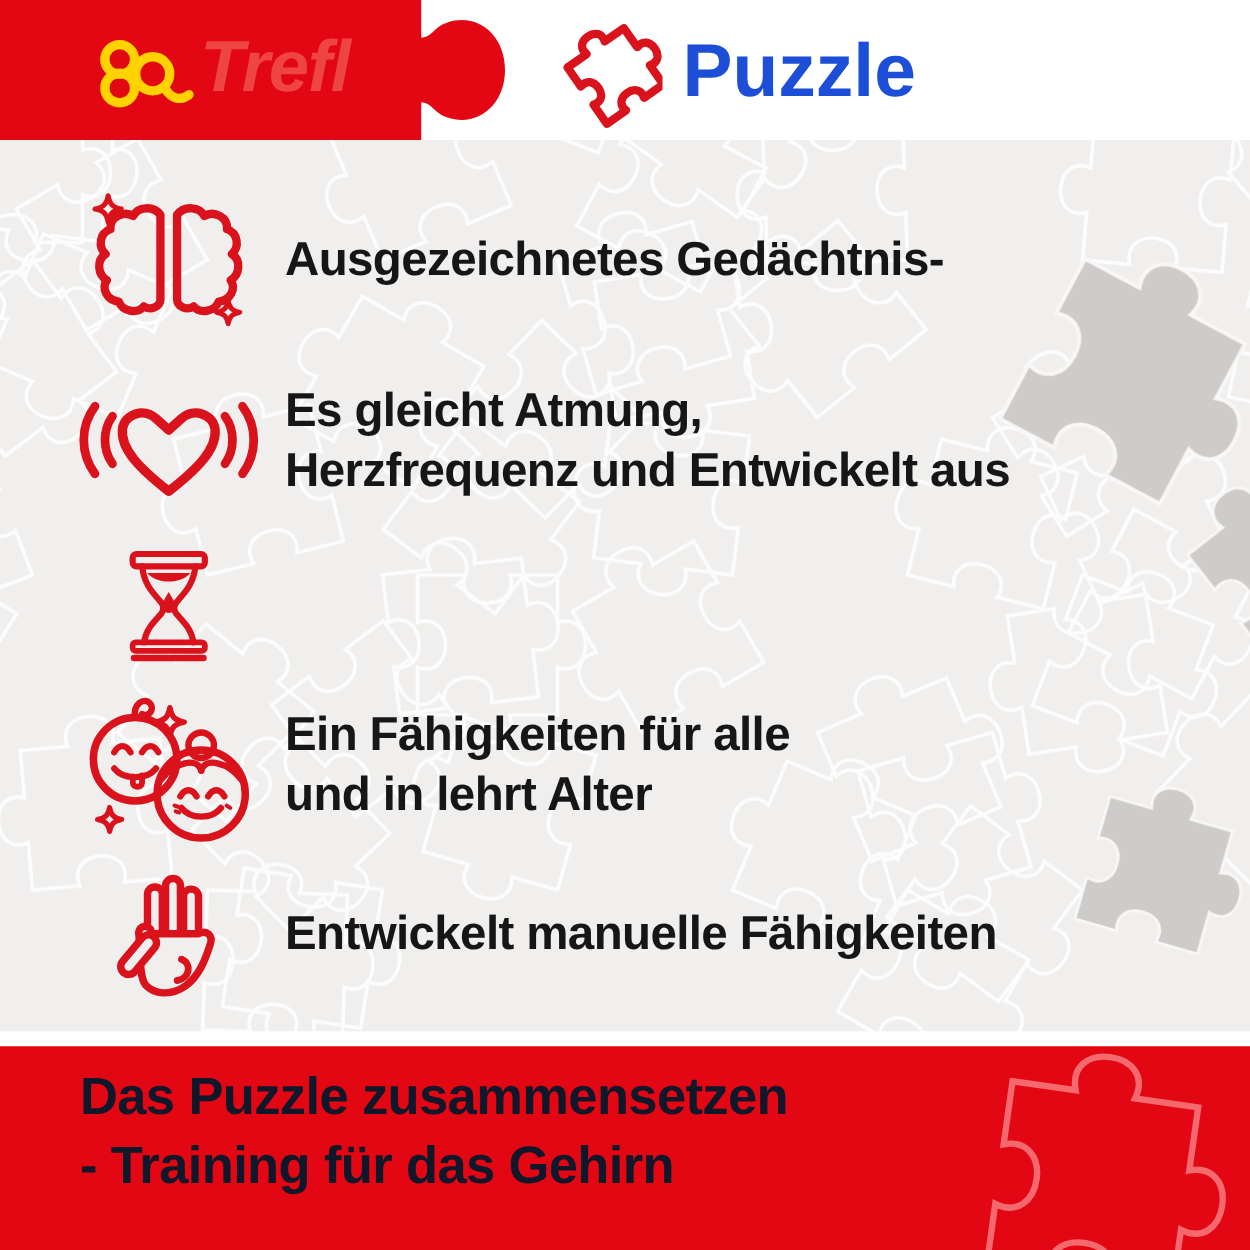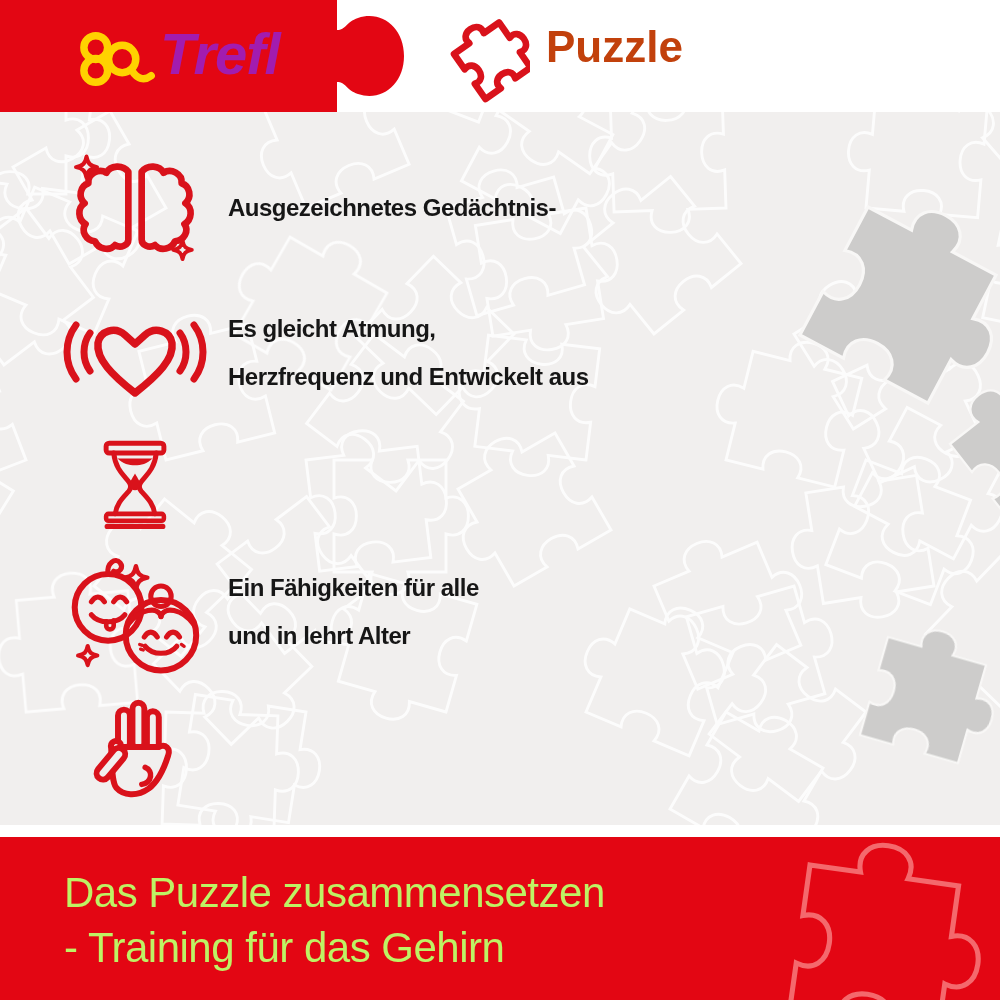--- a/index.html
+++ b/index.html
@@ -7,47 +7,47 @@
     position:relative;width:1000px;height:1000px;margin:0 auto;
     background:#ffffff;overflow:hidden;
     font-family:"Liberation Sans",sans-serif;
   }
   
   #top-banner-svg{position:absolute;left:0;top:0;}
   #logo-clover{position:absolute;left:72px;top:24px;}
   #logo-text{
     position:absolute;left:160px;top:20px;
     font-size:58px;font-weight:bold;font-style:italic;
-    color:#a21caf;letter-spacing:-1px;
+    color:#ef4444;letter-spacing:-1px;
   }
   #header-piece{position:absolute;left:424px;top:4px;}
   #header-title{
     position:absolute;left:546px;top:22px;
-    font-size:44px;font-weight:bold;color:#c2410c;letter-spacing:0;
+    font-size:60px;font-weight:bold;color:#1d4ed8;letter-spacing:0;
   }
   
   #main-bg{position:absolute;left:0;top:112px;width:1000px;height:713px;background:#f1efee;}
   
   .row{position:absolute;left:42px;right:10px;display:flex;align-items:center;}
   .icon-box{width:186px;min-width:186px;display:flex;justify-content:center;align-items:center;}
   .row-text{
-    font-size:24px;line-height:48px;font-weight:bold;
+    font-size:38px;line-height:48px;font-weight:bold;
     color:#161616;letter-spacing:-0.5px;white-space:nowrap;
   }
   #row-1{top:150px;height:115px;}
   #row-2{top:303px;height:100px;align-items:center;}
   #row-3{top:437px;height:95px;}
   #row-4{top:548px;height:128px;}
   #row-5{top:697px;height:100px;}
   
   #footer{position:absolute;left:0;top:837px;width:1000px;height:163px;background:#e30613;}
   #footer-piece{position:absolute;right:0;top:0;}
   #footer-text{
-    position:absolute;left:64px;top:28px;
-    font-size:42px;line-height:55px;font-weight:normal;color:#bef264;letter-spacing:-0.5px;
+    position:absolute;left:64px;top:12px;
+    font-size:42px;line-height:55px;font-weight:bold;color:#0f172a;letter-spacing:-0.5px;
   }
   .line{display:block;}
 </style>
 </head>
 <body>
 
 <svg width="0" height="0" style="position:absolute" aria-hidden="true">
   <defs>
     <path id="jig" d="M0,0 L34,0 C30,-12 38,-20 50,-20 C62,-20 70,-12 66,0 L100,0
                       L100,34 C112,30 120,38 120,50 C120,62 112,70 100,66 L100,100
@@ -224,20 +224,23 @@
         <g stroke="#d9121b" stroke-linecap="round" stroke-linejoin="round">
           <rect x="30" y="16" width="14" height="46" rx="7" fill="none" stroke-width="7"></rect>
           <rect x="47" y="8" width="14" height="54" rx="7" fill="none" stroke-width="7"></rect>
           <rect x="64" y="18" width="14" height="46" rx="7" fill="none" stroke-width="7"></rect>
           <path fill="#f1efee" stroke-width="7" d="M22,62 C20,54 28,50 33,56 L33,60 L78,60 C86,56 92,62 89,70 C84,86 78,100 66,109 C52,119 36,117 28,108 C22,100 23,78 22,62 Z"></path>
           <rect x="14" y="58" width="15" height="44" rx="7.5" fill="#f1efee" stroke-width="7" transform="rotate(40 22 80)"></rect>
           <path fill="none" stroke-width="6.5" d="M62,84 C72,88 70,102 58,104"></path>
         </g>
       </svg>
     </div>
+    <div class="row-text">
+      <span class="line">Entwickelt manuelle Fähigkeiten</span>
+    </div>
   </div>
 
   <div id="footer">
     <svg id="footer-piece" width="230" height="163" viewBox="0 0 230 163">
       <use href="#jig" transform="translate(40,28) rotate(8) scale(1.5)" fill="none" stroke="#f4696d" stroke-width="3.4"></use>
     </svg>
     <div id="footer-text">
       <span class="line">Das Puzzle zusammensetzen</span>
       <span class="line">- Training für das Gehirn</span>
     </div>

